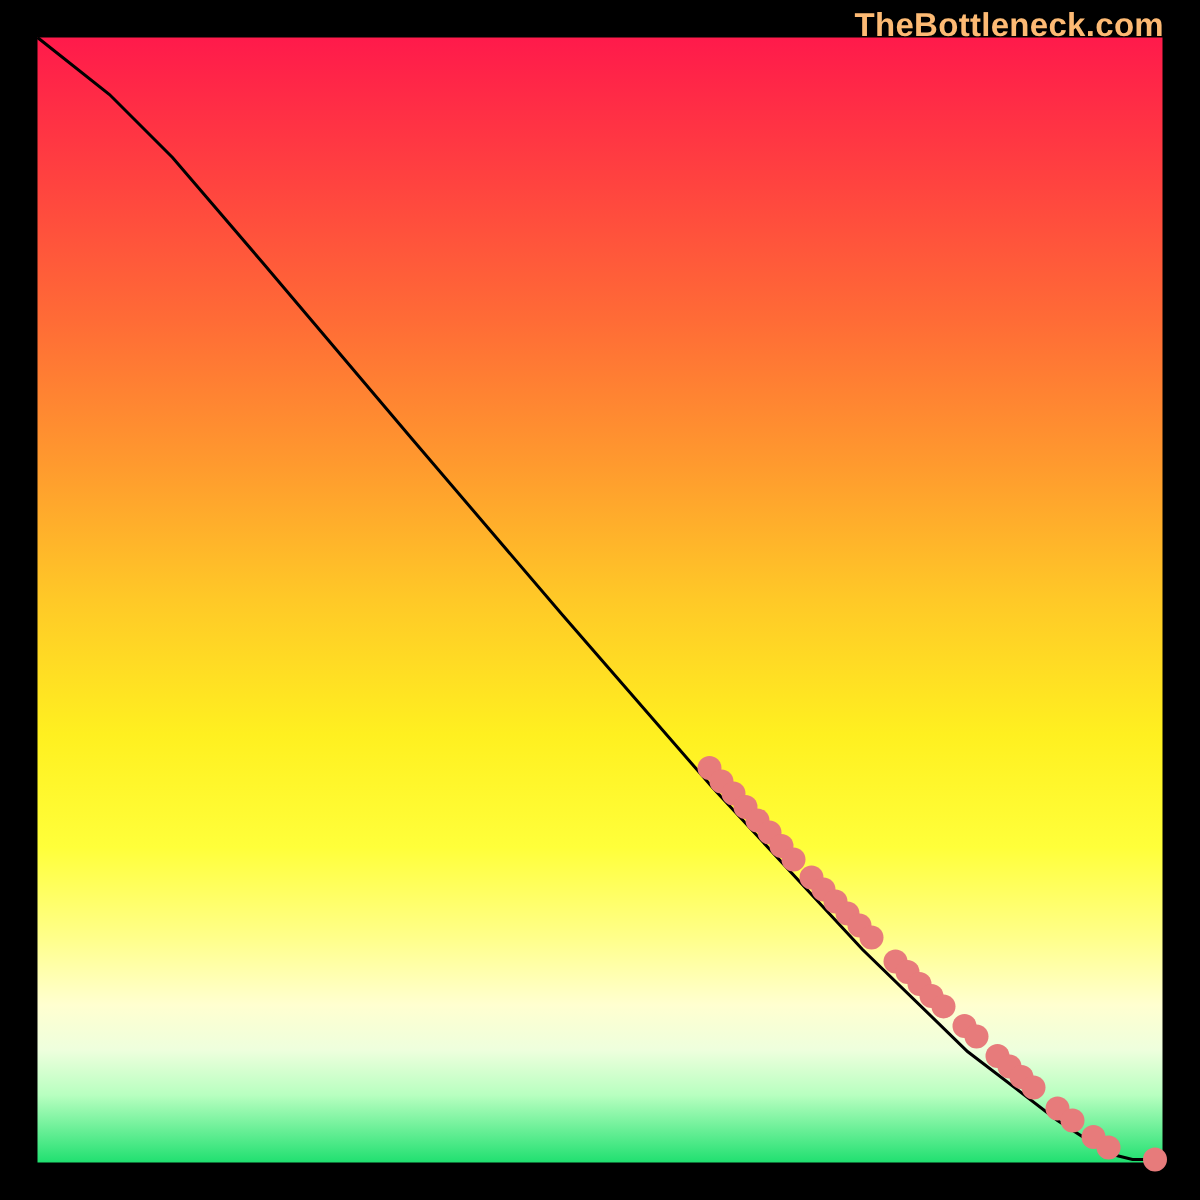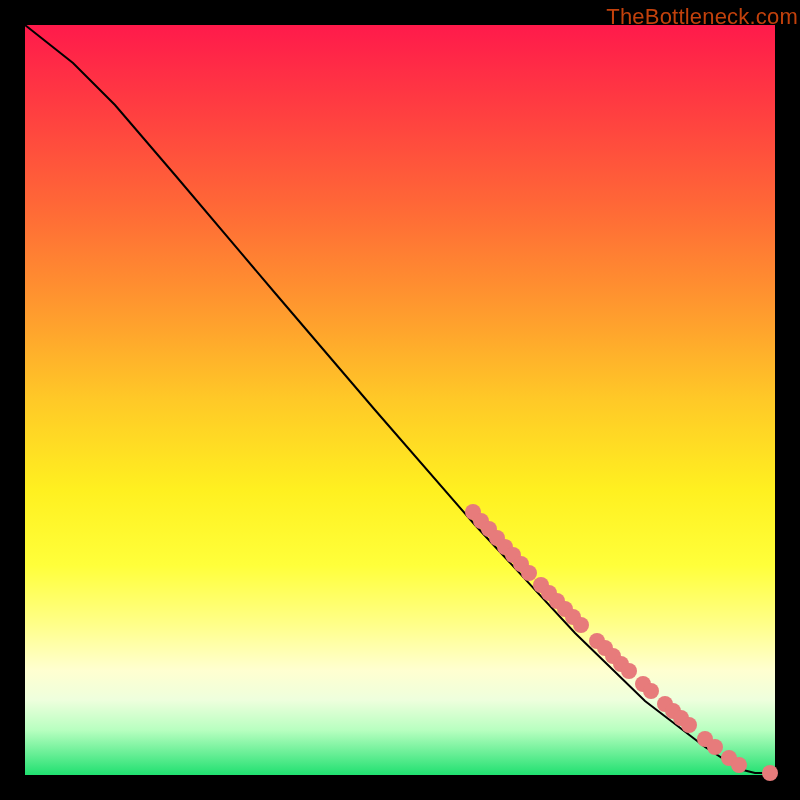--- a/index.html
+++ b/index.html
@@ -27,26 +27,27 @@
       #ffff8a 80%,
       #ffffd0 86%,
       #eeffdd 90%,
       #b8ffc0 94%,
       #20e070 100%
     );
   }
   .watermark {
     position: absolute;
     top: 4px;
-    right: 2px;
+    right: 24px;
     font-family: Arial, Helvetica, sans-serif;
     font-size: 22px;
-    color: #c2410c;
+    color: #fdba74;
     letter-spacing: 0.2px;
     user-select: none;
+    font-weight: bold;
   }
   svg.overlay {
     position: absolute;
     left: 0;
     top: 0;
     width: 750px;
     height: 750px;
     overflow: visible;
   }
 </style>

